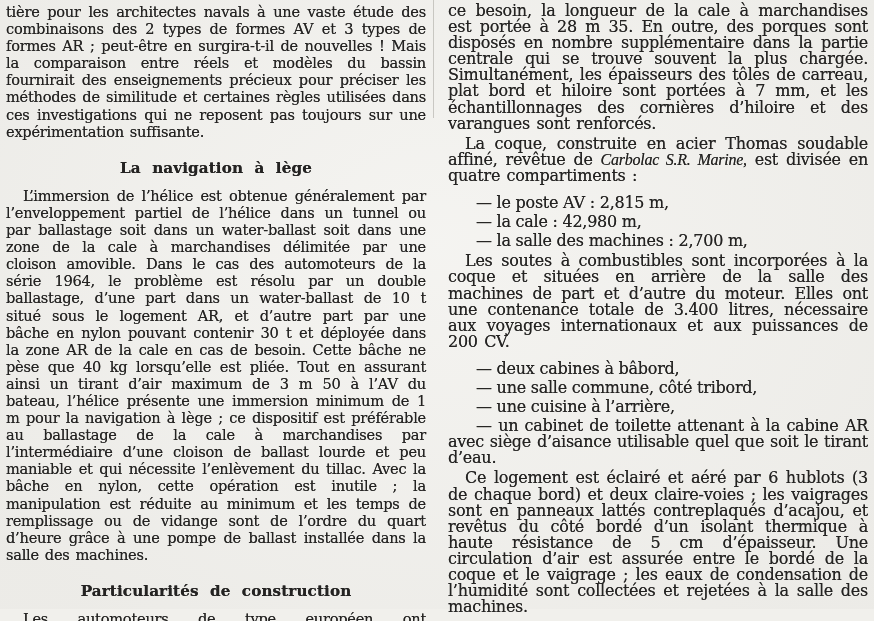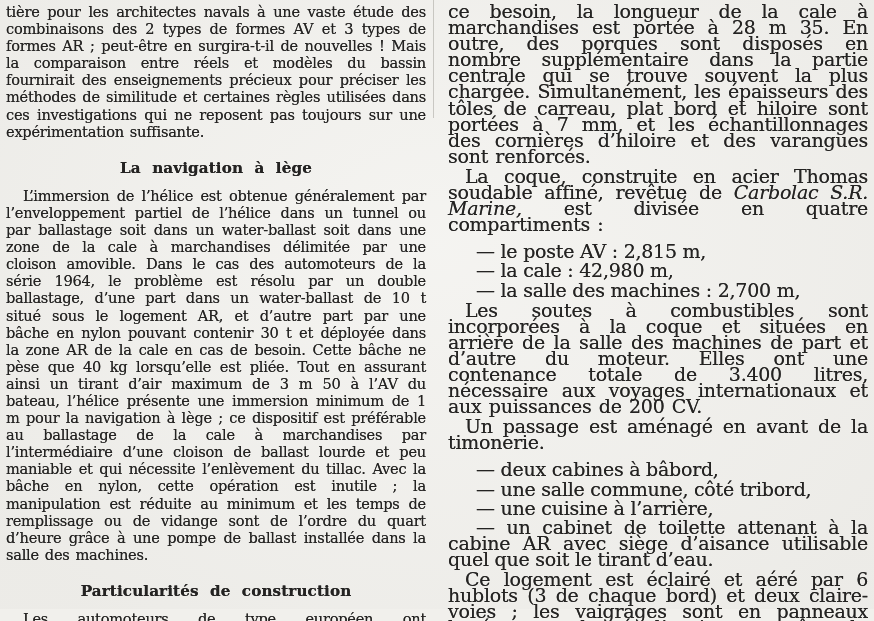--- a/index.html
+++ b/index.html
@@ -16,21 +16,21 @@
     padding: 3px 6px 0 6px;
     display: flex;
     gap: 22px;
     color: #242322;
     background:
       radial-gradient(ellipse at 50% 40%, rgba(255,255,255,0.25), rgba(0,0,0,0.02) 90%),
       #f1f0ec;
   }
   .col { width: 420px; flex: 0 0 420px; }
   .col-left  { font-size: 14.6px; line-height: 17.1px; }
-  .col-right { font-size: 19px; line-height: 16.1px; }
+  .col-right { font-size: 16px; line-height: 16.1px; }
   .para {
     margin: 0;
     text-align: justify;
     letter-spacing: -0.25px;
     word-spacing: 1.5px;
     text-shadow: 0 0 0.5px rgba(35,34,33,0.72);
   }
   .indent { text-indent: 17px; }
   .col-right .para { margin-top: 4px; }
   .col-right .para.first { margin-top: 0; }
@@ -44,21 +44,21 @@
     text-shadow: 0 0 0.6px rgba(25,24,23,0.8);
   }
   .dash-list { margin: 11px 0 2px 0; }
   .list-item {
     margin: 3px 0 0 0;
     text-align: justify;
     text-indent: 28px;
     letter-spacing: -0.25px;
     text-shadow: 0 0 0.5px rgba(35,34,33,0.72);
   }
-  .italic { font-style: italic; }
+  .italic { font-style: italic; font-family: Liberation Serif, serif; }
   .scan-artifact {
     position: absolute;
     left: 433px; top: 0;
     width: 1px; height: 118px;
     background: rgba(150,148,142,0.45);
   }
 </style>
 </head>
 <body>
 
@@ -84,21 +84,20 @@
     <p class="para indent"><span>La coque, construite en acier Thomas soudable affiné, revêtue de </span><span class="italic">Carbolac S.R. Marine,</span><span> est divisée en quatre compartiments :</span></p>
 
     <div class="dash-list">
       <p class="list-item">— le poste AV : 2,815 m,</p>
       <p class="list-item">— la cale : 42,980 m,</p>
       <p class="list-item">— la salle des machines : 2,700 m,</p>
     </div>
 
     <p class="para indent">Les soutes à combustibles sont incorporées à la coque et situées en arrière de la salle des machines de part et d’autre du moteur. Elles ont une contenance totale de 3.400 litres, nécessaire aux voyages internationaux et aux puissances de 200 CV.</p>
 
-    <p class="para indent">Un passage est aménagé en avant de la timonerie.</p>
 
 
     <div class="dash-list">
       <p class="list-item">— deux cabines à bâbord,</p>
       <p class="list-item">— une salle commune, côté tribord,</p>
       <p class="list-item">— une cuisine à l’arrière,</p>
       <p class="list-item">— un cabinet de toilette attenant à la cabine AR avec siège d’aisance utilisable quel que soit le tirant d’eau.</p>
     </div>
 
     <p class="para indent">Ce logement est éclairé et aéré par 6 hublots (3 de chaque bord) et deux claire-voies ; les vaigrages sont en panneaux lattés contreplaqués d’acajou, et revêtus du côté bordé d’un isolant thermique à haute résistance de 5 cm d’épaisseur. Une circulation d’air est assurée entre le bordé de la coque et le vaigrage ; les eaux de condensation de l’humidité sont collectées et rejetées à la salle des machines.</p>

